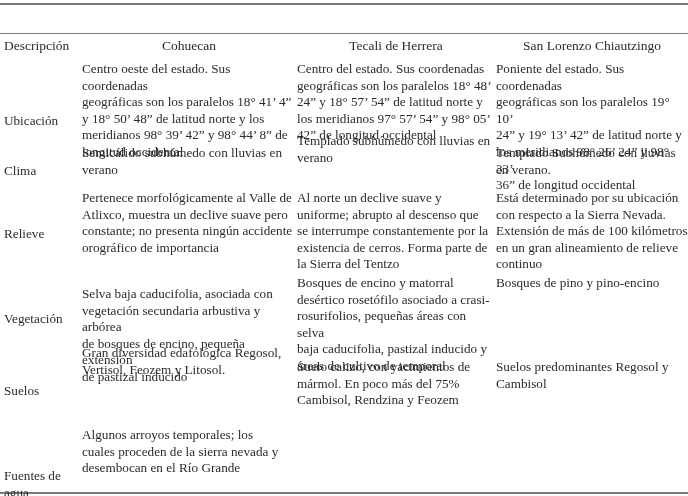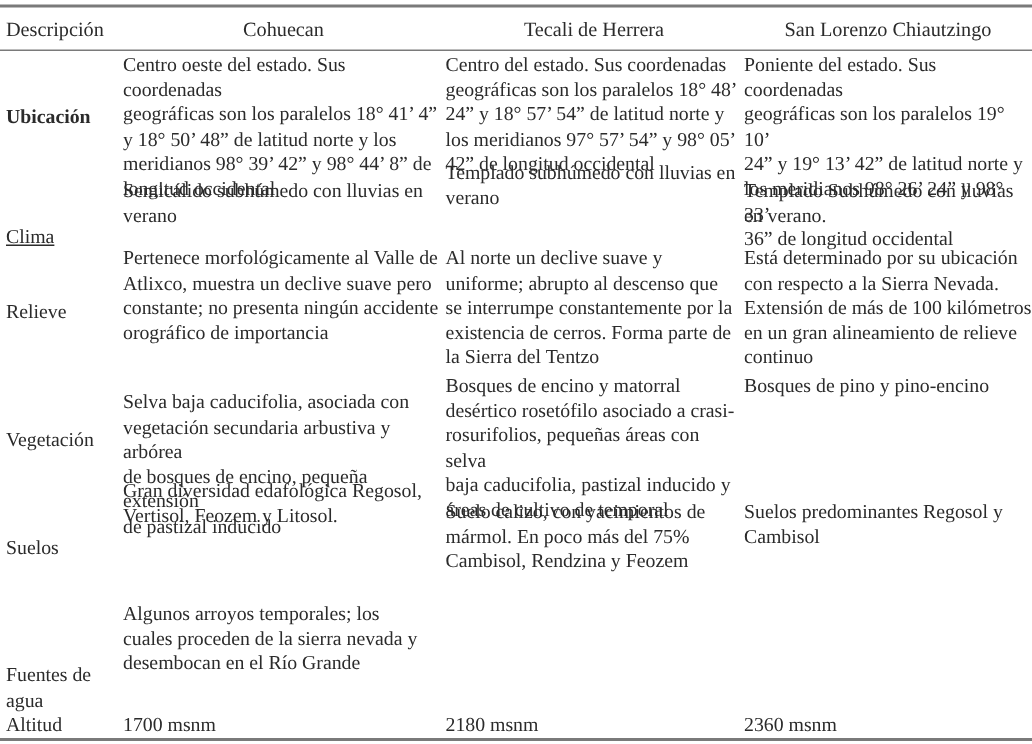--- a/index.html
+++ b/index.html
@@ -4,58 +4,58 @@
 <style>
   html, body { margin:0; padding:0; background:#ffffff; }
   body { width:688px; height:496px; overflow:hidden; position:relative;
          font-family:"DejaVu Serif", "Liberation Serif", serif; color:#2a2a2a; }
   .table { position:absolute; left:0; top:0; width:688px; height:496px; }
   .rule { position:absolute; left:0; width:688px; background:#7a7a7a; }
   .rule.top { top:3px; height:1.5px; }
   .rule.mid { top:33px; height:1px; }
   .rule.bot { top:492px; height:1.5px; }
   .cell { position:absolute; font-family:"Liberation Serif", "DejaVu Serif", serif;
-          font-size:13.2px; line-height:16.6px; color:#2b2b2b; white-space:pre-line; }
+          font-size:13.2px; line-height:16.6px; color:#2b2b2b; white-space:pre-line;margin-top:26px; }
   .hdr { font-size:13.5px; top:12px; text-align:center; }
   .lbl { left:4px; width:76px; }
   .c1 { left:82px; width:214px; }
   .c2 { left:297px; width:198px; }
   .c3 { left:496px; width:192px; }
 </style>
 </head>
 <body>
 
 <div class="table">
   <div class="rule top"></div>
   <div class="rule mid"></div>
   <div class="rule bot"></div>
 
   <div class="cell hdr" style="left:4px;text-align:left;">Descripción</div>
   <div class="cell hdr c1">Cohuecan</div>
   <div class="cell hdr c2">Tecali de Herrera</div>
   <div class="cell hdr c3">San Lorenzo Chiautzingo</div>
 
-  <div class="cell lbl" style="top:70px;font-weight:bold;">Ubicación</div>
+  <div class="cell lbl" style="top:87px;">Ubicación</div>
   <div class="cell c1" style="top:35px;">Centro oeste del estado. Sus coordenadas
 geográficas son los paralelos 18° 41’ 4”
 y  18° 50’ 48” de latitud norte y  los
 meridianos 98° 39’ 42” y 98° 44’ 8” de
 longitud occidental</div>
   <div class="cell c2" style="top:35px;">Centro del estado. Sus coordenadas
 geográficas son los paralelos 18° 48’
 24” y 18° 57’ 54” de latitud norte y
 los meridianos 97° 57’ 54” y 98° 05’
 42” de longitud occidental</div>
   <div class="cell c3" style="top:35px;">Poniente del estado. Sus coordenadas
 geográficas son los paralelos 19° 10’
 24” y 19° 13’ 42” de latitud norte y
 los meridianos 98° 26’ 24” y 98° 33’
 36” de longitud occidental</div>
 
-  <div class="cell lbl" style="top:150px;text-decoration:underline;">Clima</div>
+  <div class="cell lbl" style="top:137px;">Clima</div>
   <div class="cell c1" style="top:119px;">Semicálido subhúmedo con lluvias en
 verano</div>
   <div class="cell c2" style="top:107px;">Templado subhúmedo con lluvias en
 verano</div>
   <div class="cell c3" style="top:119px;">Templado Subhúmedo con lluvias
 en verano.</div>
 
   <div class="cell lbl" style="top:200px;">Relieve</div>
   <div class="cell c1" style="top:164px;">Pertenece morfológicamente al Valle de
 Atlixco, muestra un declive suave pero

